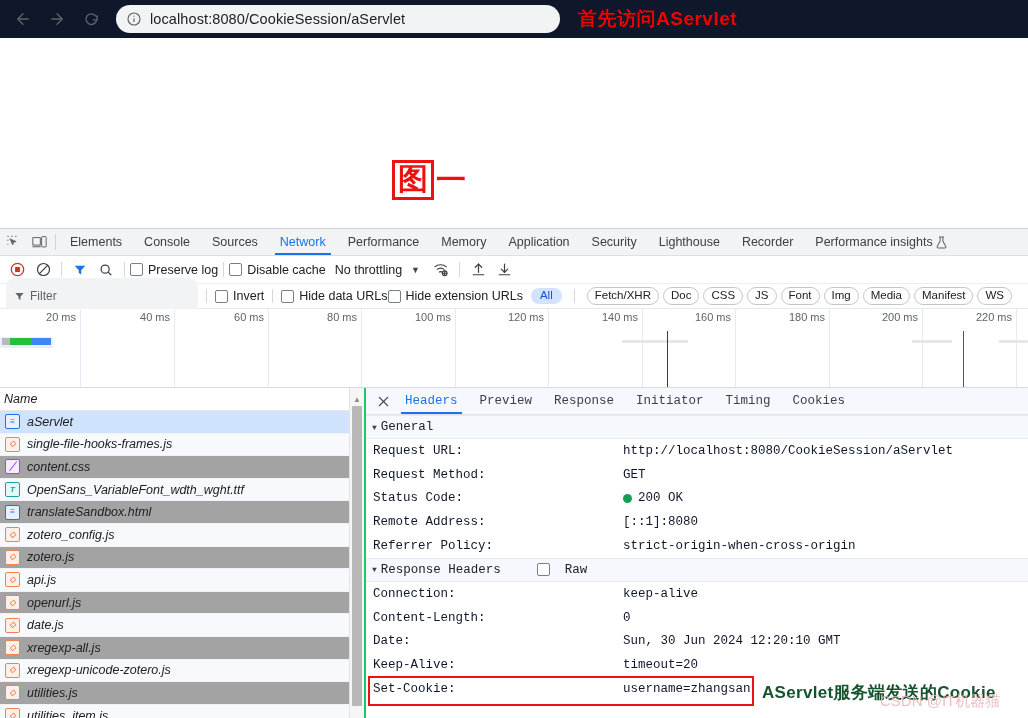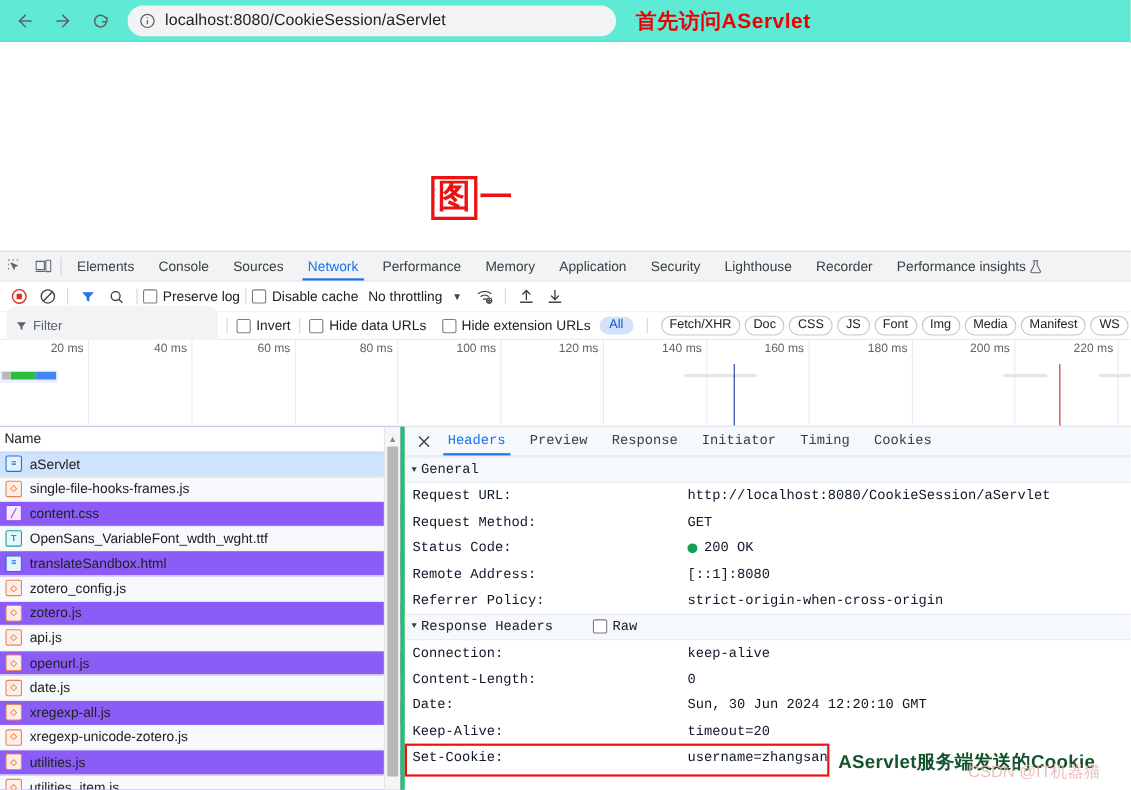--- a/index.html
+++ b/index.html
@@ -8,21 +8,21 @@
     overflow: hidden;
     background: #ffffff;
     font-family: "Liberation Sans", sans-serif;
     -webkit-font-smoothing: antialiased;
   }
   .page { position: relative; width: 1028px; height: 718px; background:#fff; }
 
   
   .browser-bar {
     position: absolute; top:0; left:0; width:1028px; height:38px;
-    background:#5eead4; display:flex; align-items:center;
+    background:#0f172a; display:flex; align-items:center;
     border-bottom: 1px solid #7f1d1d;
   }
   .nav-btn {
     width:26px; height:26px; margin-left:8px;
     display:flex; align-items:center; justify-content:center;
     color:#5f6368; border-radius:50%; flex:none;
   }
   .nav-btn:first-child { margin-left:10px; }
   .nav-btn svg { display:block; }
   .omnibox {
@@ -130,22 +130,22 @@
     position:absolute; top:2px; font-size:11px; color:#5f6368;
     transform:translateX(-100%); padding-right:4px; white-space:nowrap;
   }
   .wf-bar { position:absolute; display:flex; height:9px; border-radius:1px; overflow:hidden; }
   .wf-bar.faint { background:#e8e8e8; height:3px; }
   .ev-line { position:absolute; width:1px; top:22px; bottom:0; }
 
   
   .panes { display:flex; height:330px; }
   .left-pane {
-    width:364px; position:relative; background:#8b5cf6;
-    border-right:4px solid #22c55e; overflow:hidden;
+    width:364px; position:relative; background:#a3a3a3;
+    border-right:2px solid #22c55e; overflow:hidden;font-style:italic;
   }
   .name-head {
     height:22px; display:flex; align-items:center; padding-left:4px;
     font-size:12.5px; color:#202124; background:#fff;
     border-bottom:1px solid #e6e8eb;
   }
   .req-list { position:relative; }
   .req-row {
     height:21.6px; display:flex; align-items:center; padding-left:5px;
     font-size:12.5px; color:#202124; white-space:nowrap;
@@ -192,21 +192,21 @@
   .d-tab.active { color:#1a73e8; }
   .d-tab.active::after {
     content:""; position:absolute; left:7px; right:7px; bottom:0; height:2px; background:#1a73e8;
   }
   .sect-head {
     height:22px; display:flex; align-items:center; padding-left:6px;
     font-size:12.5px; color:#202124; background:#f5f8fd;
     border-bottom:1px solid #e7eaee; border-top:1px solid #e7eaee;
   }
   .tri { font-size:8px; margin-right:4px; color:#3c4043; }
-  .raw-label { display:flex; align-items:center; margin-left:36px; font-size:12.5px; }
+  .raw-label { display:flex; align-items:center; margin-left:36px; font-size:12.5px;gap:10px; }
   .raw-cb { width:11px; height:11px; border:1px solid #7a7f85; border-radius:2px; background:#fff; margin-right:5px; }
   .hdr-row {
     height:23.8px; display:flex; align-items:center; font-size:12.5px;
     color:#0f172a; padding-left:7px;
   }
   .hdr-key { width:250px; flex:none; white-space:nowrap; }
   .hdr-val { white-space:nowrap; display:flex; align-items:center; }
   .status-dot {
     width:9px; height:9px; border-radius:50%; background:#12a150;
     margin-right:6px; display:inline-block; flex:none;
@@ -411,21 +411,21 @@
       <div class="frow-sep"></div>
       <label class="cb-label">
         <span class="cbox"></span>
         <span>Invert</span>
       </label>
       <div class="frow-sep"></div>
       <label class="cb-label">
         <span class="cbox"></span>
         <span>Hide data URLs</span>
       </label>
-      <label class="cb-label" style="margin-left:14px">
+      <label class="cb-label" style="">
         <span class="cbox"></span>
         <span>Hide extension URLs</span>
       </label>
       <div class="chips">
         <span class="chip all">All</span>
         <span class="frow-sep"></span>
         <span class="chip">Fetch/XHR</span>
         <span class="chip">Doc</span>
         <span class="chip">CSS</span>
         <span class="chip">JS</span>

